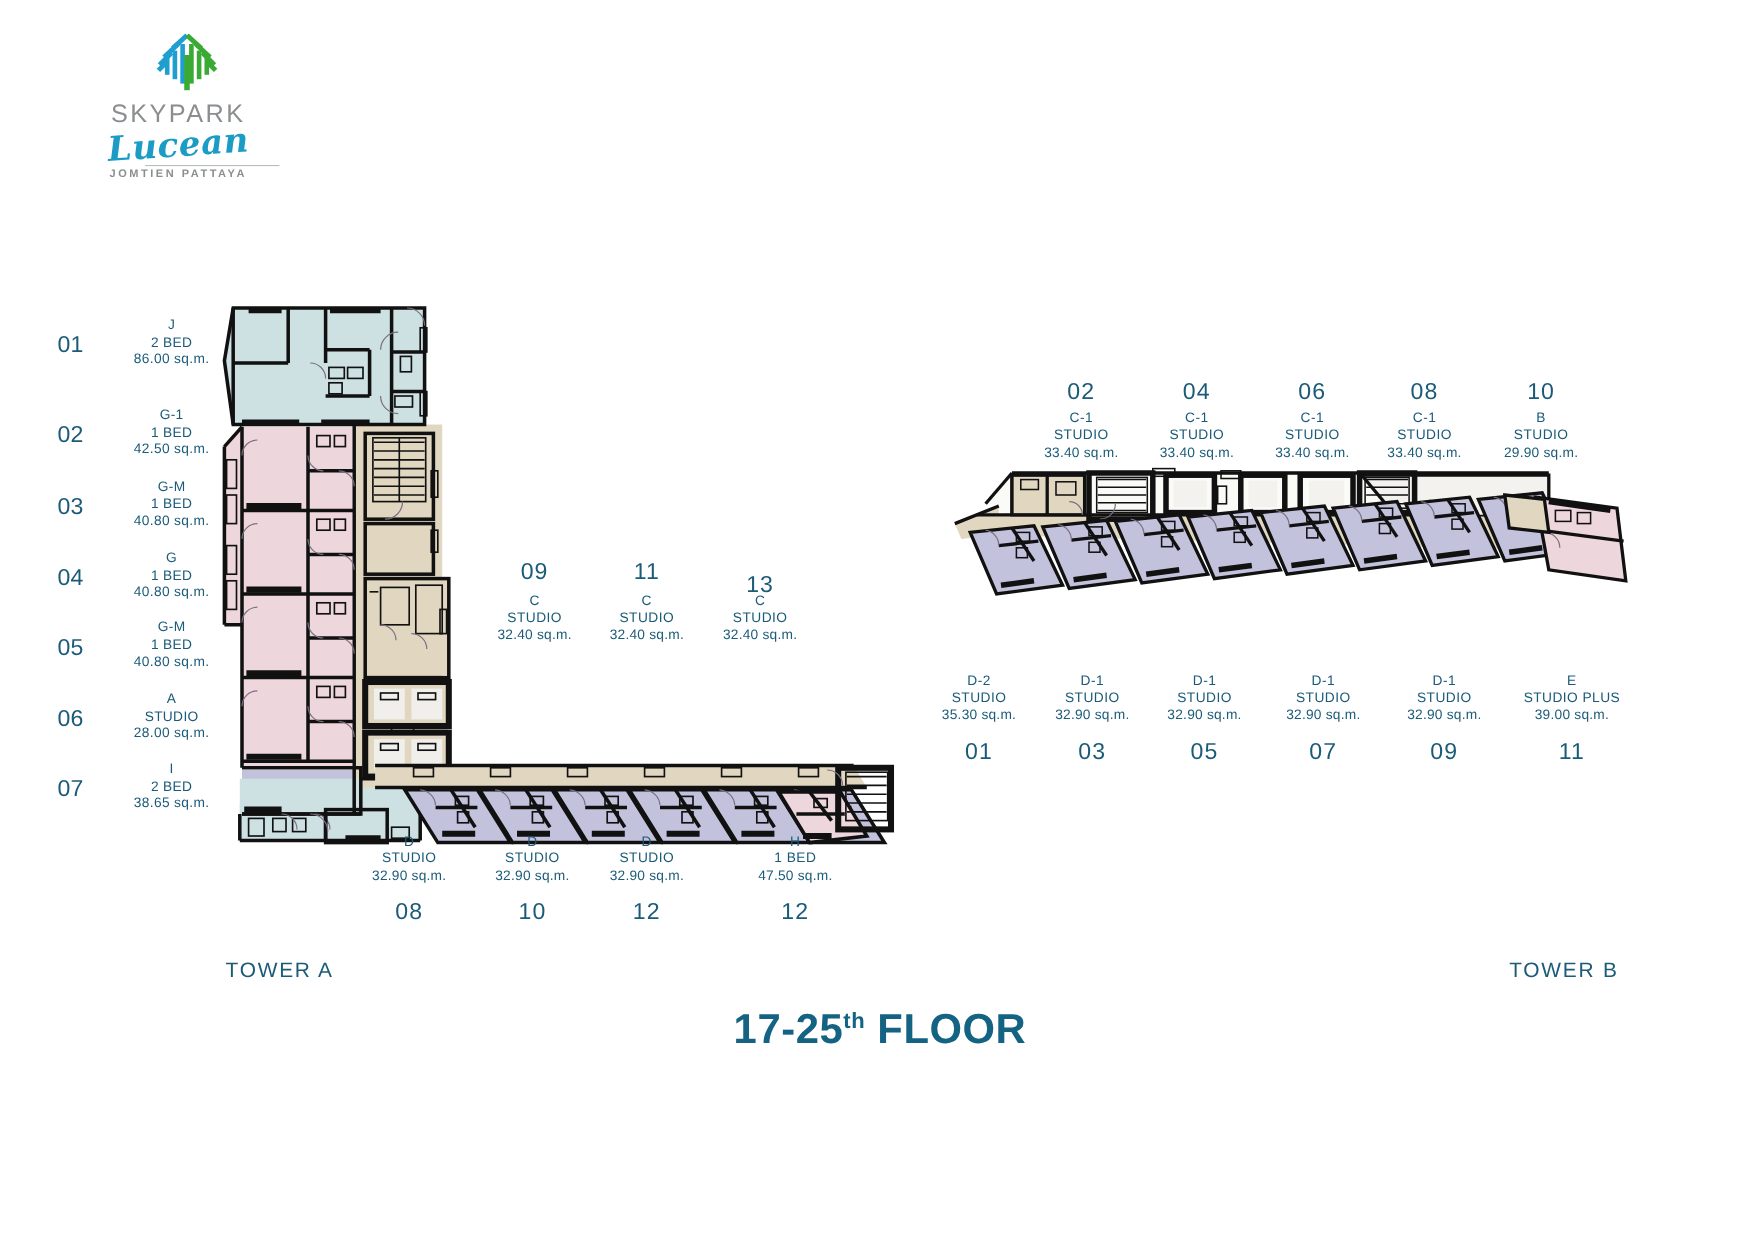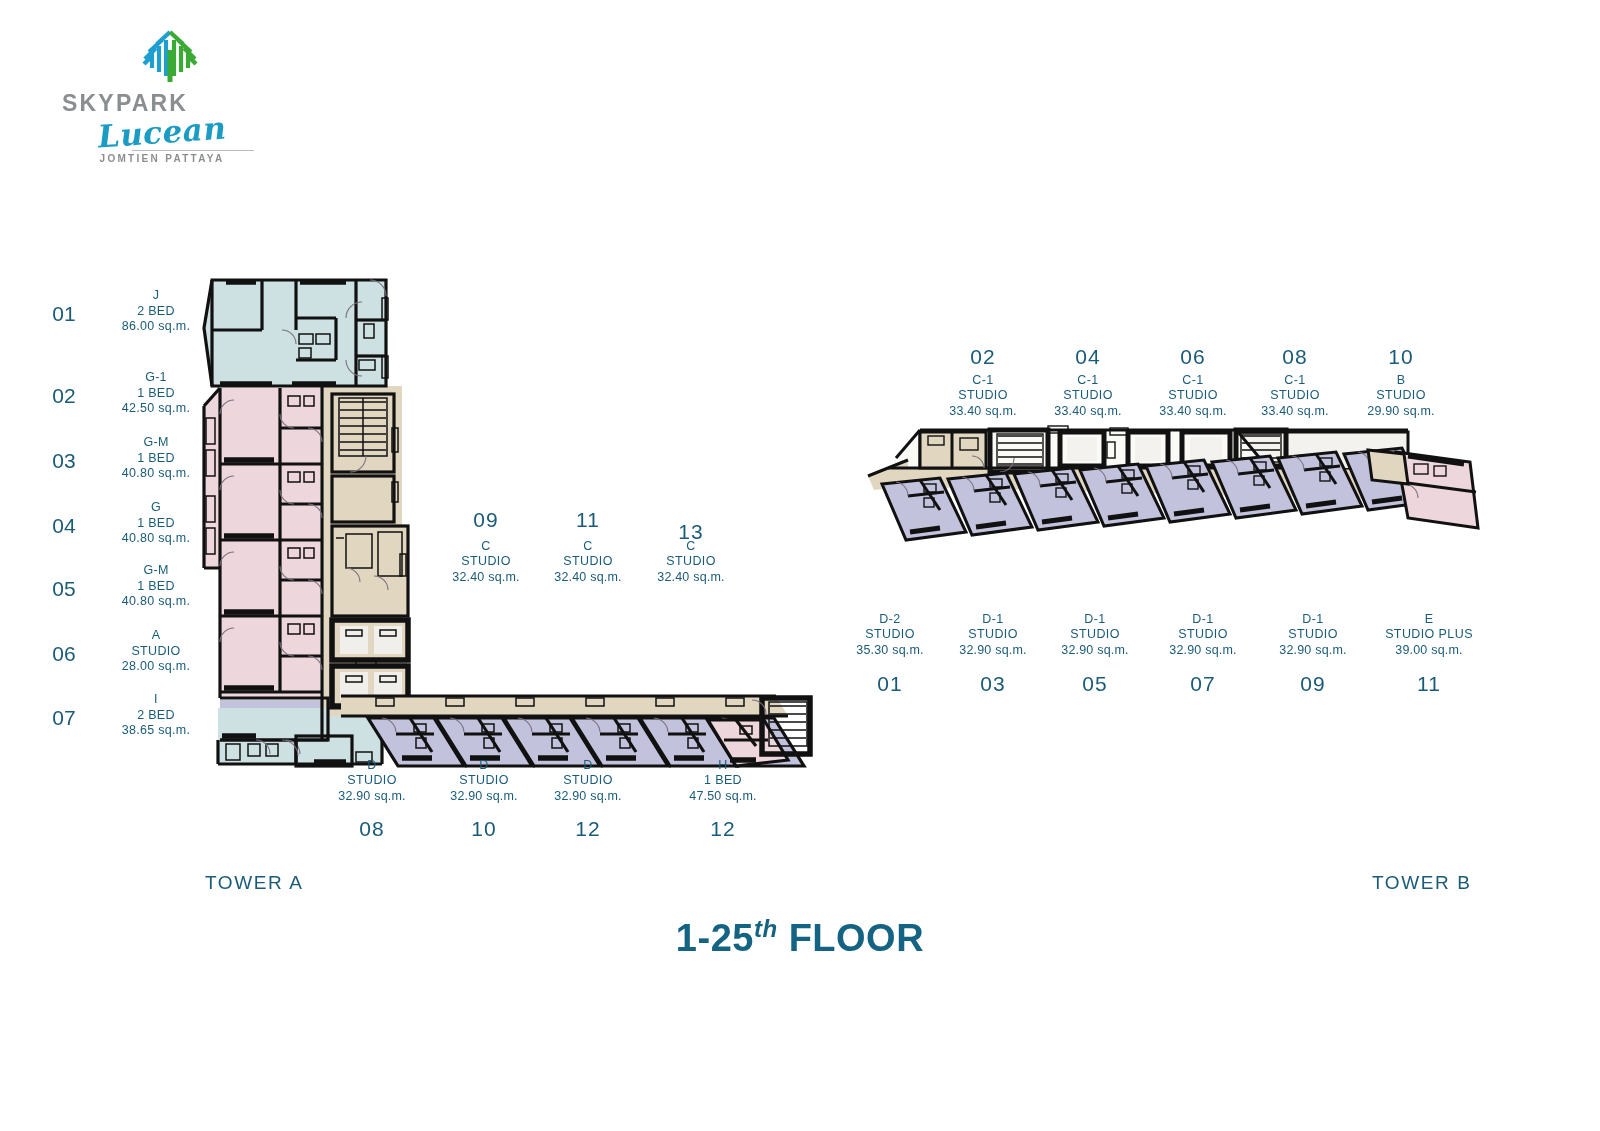--- a/index.html
+++ b/index.html
@@ -7,22 +7,22 @@
   body{
     width:1600px;height:1131px;position:relative;overflow:hidden;
     font-family:"Liberation Sans","DejaVu Sans",sans-serif;
     color:#1b5b78;
   }
   .abs{position:absolute;}
 
   
   #logo{left:62px;top:22px;width:200px;height:145px;}
   #logo .mark{position:absolute;left:78px;top:0;width:60px;height:62px;}
-  #logo .brand{position:absolute;left:0;top:68px;width:200px;text-align:left;
-    font-size:23px;letter-spacing:2.2px;font-weight:700;color:#8b8e90;}
+  #logo .brand{position:absolute;left:0;top:68px;width:200px;text-align:center;
+    font-size:23px;letter-spacing:2.2px;font-weight:400;color:#8b8e90;}
   #logo .script{position:absolute;left:0;top:92px;width:200px;text-align:center;
     font-family:"DejaVu Serif",serif;font-style:italic;font-size:31px;color:#1b9cc4;
     font-weight:600;letter-spacing:.5px;transform:rotate(-4deg);}
   #logo .rule{position:absolute;left:70px;top:128px;width:122px;height:1px;background:#b9bcbe;}
   #logo .sub{position:absolute;left:0;top:131px;width:200px;text-align:center;
     font-size:10px;letter-spacing:2.3px;color:#8b8e90;font-weight:700;}
 
   
   .unitlbl{position:absolute;text-align:center;line-height:1.22;}
   .unitlbl .code{font-size:12.5px;letter-spacing:.4px;}
@@ -34,21 +34,21 @@
   .rowlbl{position:absolute;}
   .rowlbl .no{position:absolute;left:0;top:14px;width:40px;text-align:center;font-size:21px;}
   .rowlbl .info{position:absolute;left:46px;top:0;width:132px;text-align:center;line-height:1.25;}
   .rowlbl .info div{font-size:12.5px;letter-spacing:.3px;}
 
   
   #towerA{left:205px;top:872px;font-size:19px;font-weight:400;letter-spacing:1.6px;}
   #towerB{left:1372px;top:872px;font-size:19px;font-weight:400;letter-spacing:1.6px;}
   #floorTitle{left:0;top:915px;width:1600px;text-align:center;
       font-size:38px;font-weight:700;letter-spacing:.5px;color:#146383;}
-  #floorTitle sup{font-size:24px;vertical-align:super;font-style:italic;}
+  #floorTitle sup{font-size:20px;vertical-align:super;}
 
   
   .plan{position:absolute;}
   svg{display:block;overflow:visible;}
 </style>
 </head>
 <body>
 
 <div class="abs" id="logo">
   <div class="mark">
@@ -664,13 +664,13 @@
 
 <div class="unitlbl" style="left:1374px;top:612px;width:110px;">
   <div class="code">E</div>
   <div class="type">STUDIO PLUS</div>
   <div class="area">39.00 sq.m.</div>
 </div>
 <div class="numlbl" style="left:1374px;top:672px;width:110px;">11</div>
 
 <div class="abs" id="towerA">TOWER A</div>
 <div class="abs" id="towerB">TOWER B</div>
-<div class="abs" id="floorTitle"><span>1-25</span><sup>th</sup><span> FLOOR</span></div>
+<div class="abs" id="floorTitle"><span>17-25</span><sup>th</sup><span> FLOOR</span></div>
 
 </body></html>

